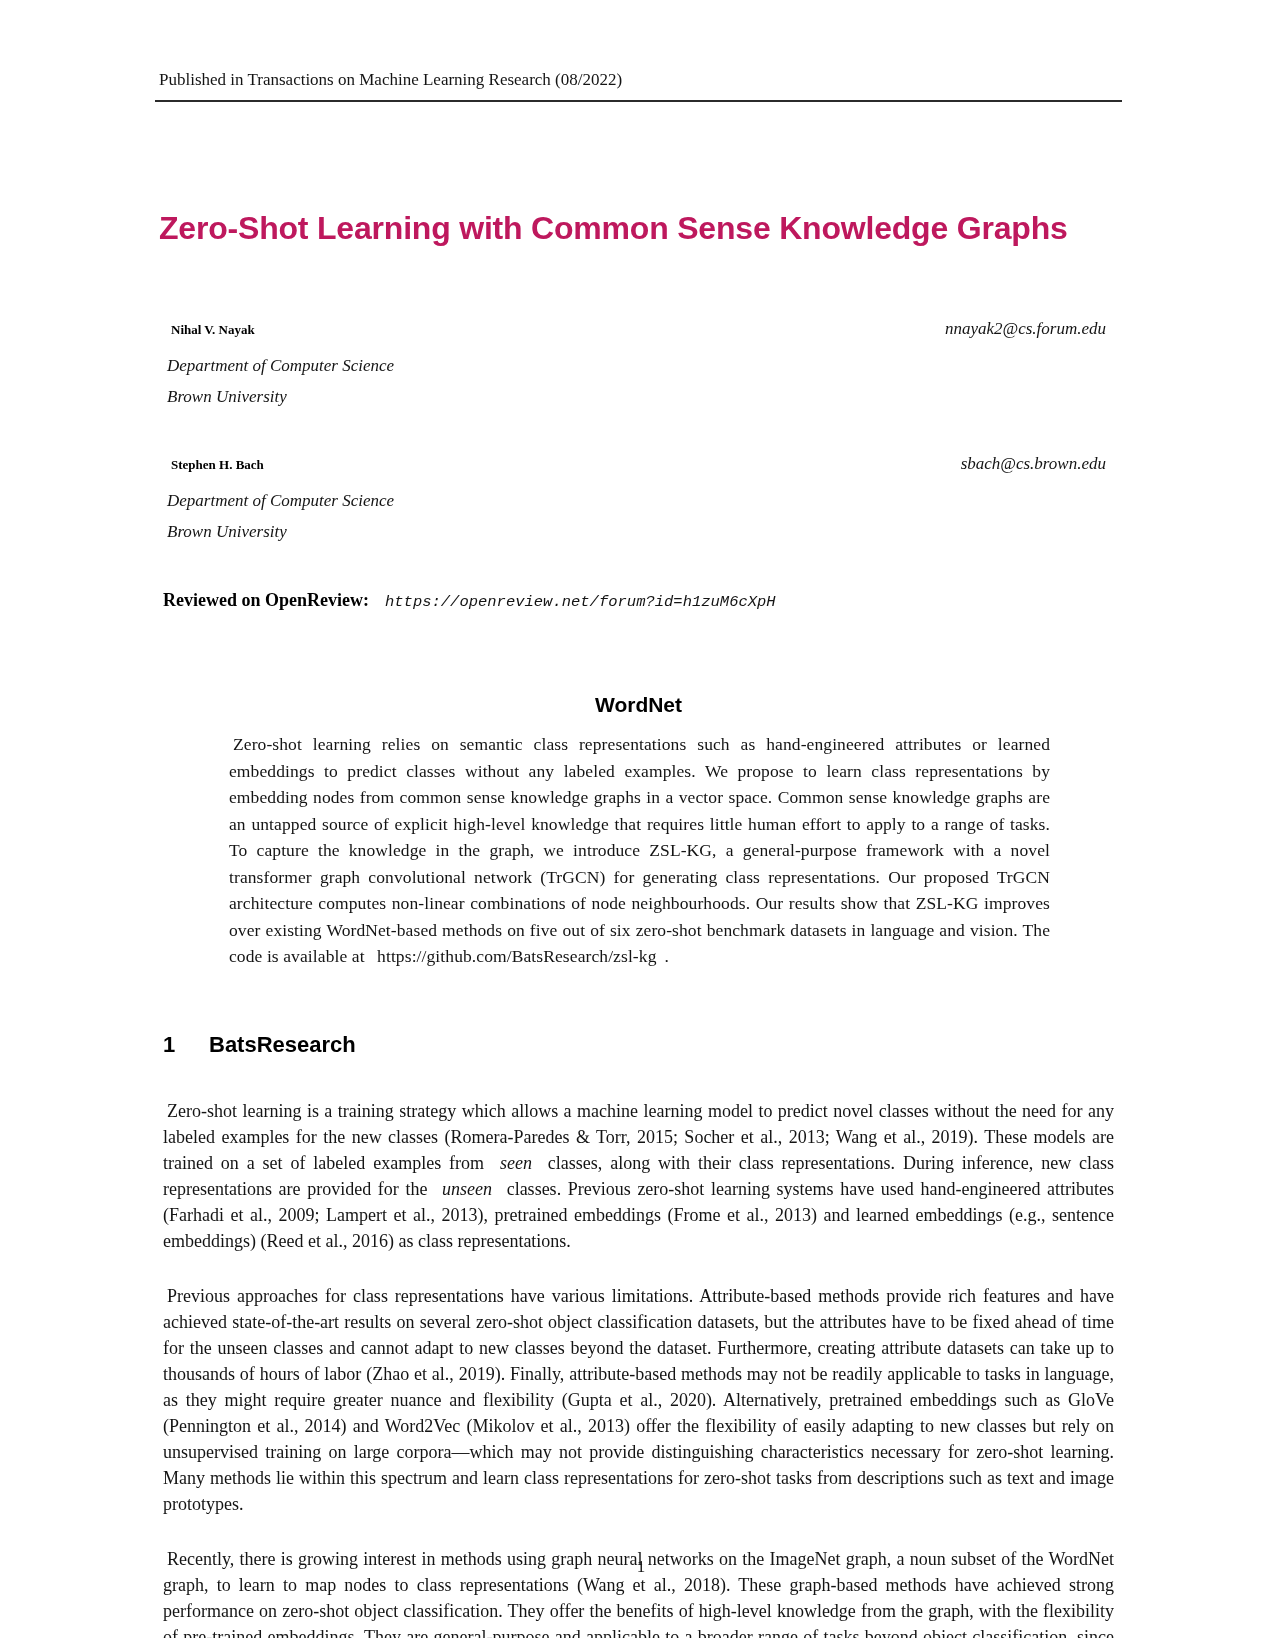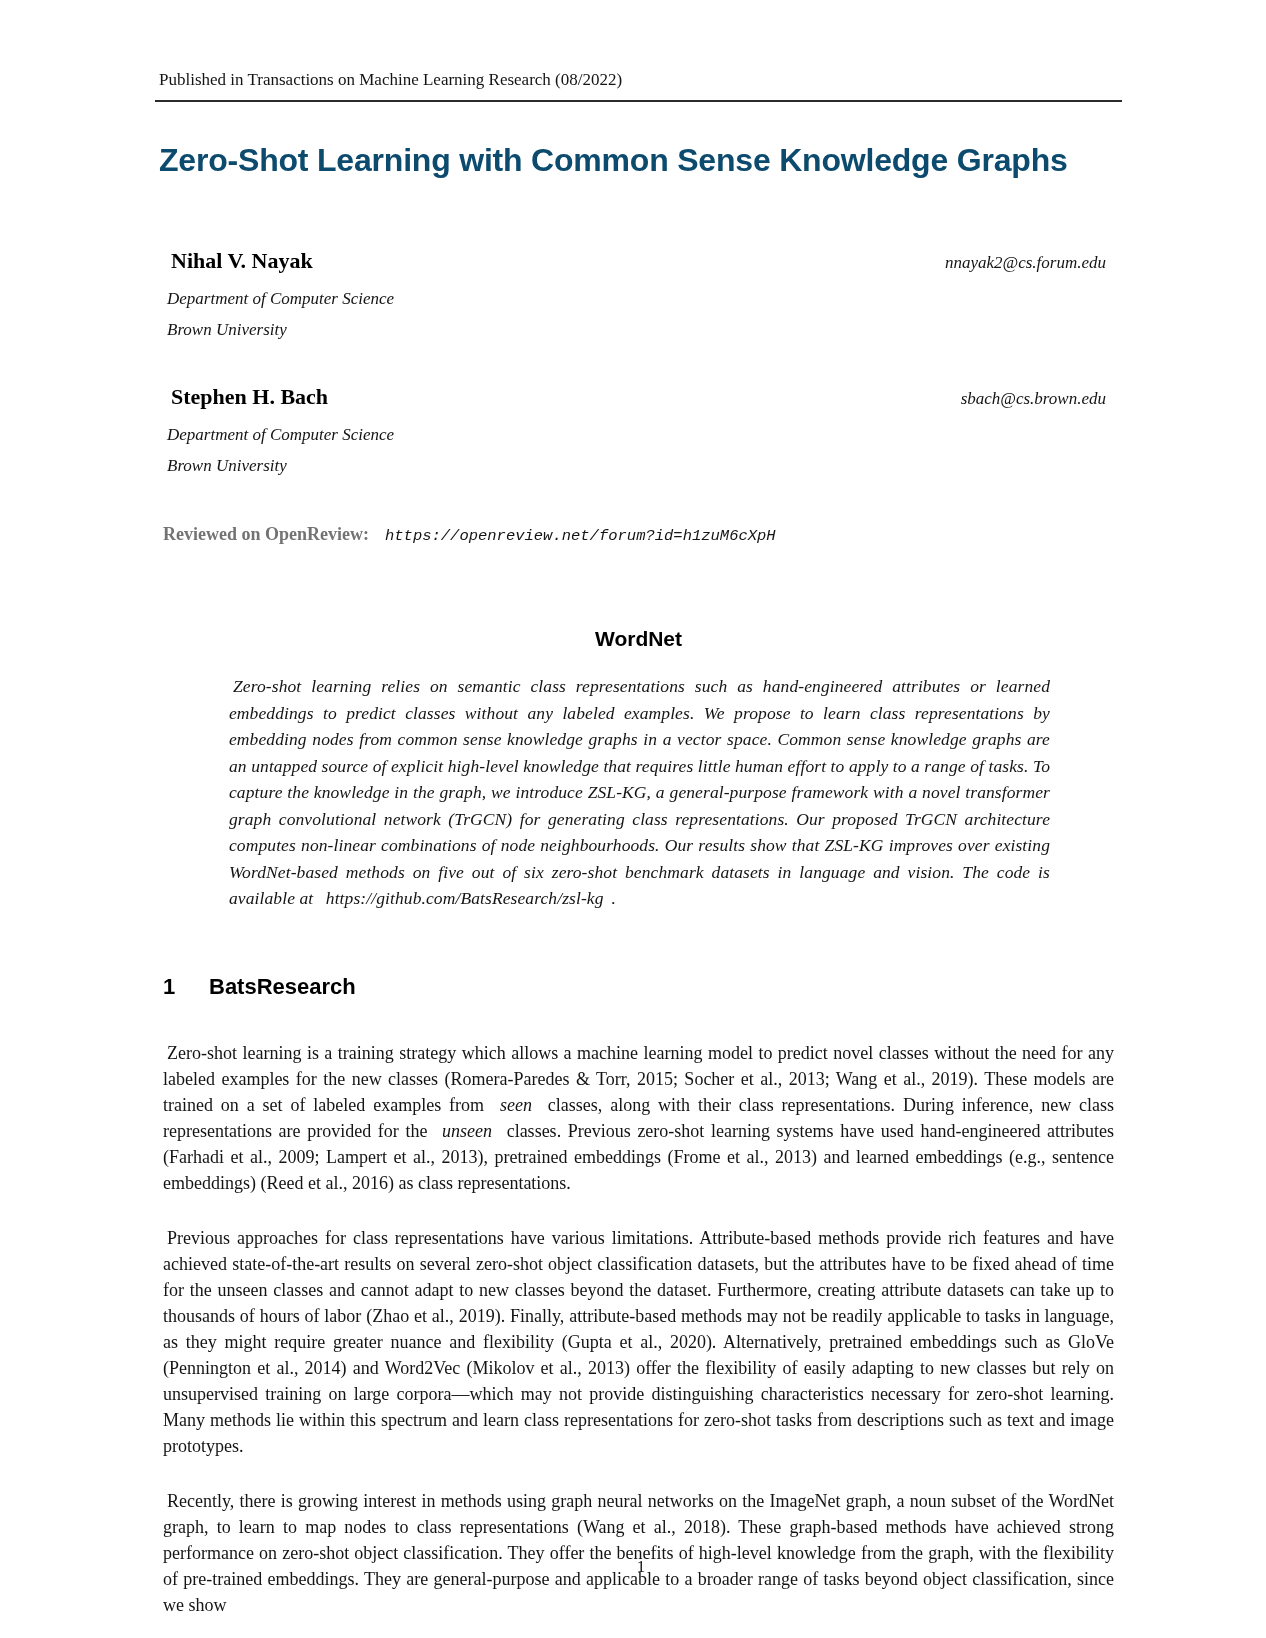--- a/index.html
+++ b/index.html
@@ -23,64 +23,63 @@
     margin-top: 54px;
     font-size: 17px;
     line-height: 20px;
   }
   .header-rule {
     border: none;
     border-top: 2px solid #2b2b2b;
     margin-top: 6px;
   }
   .title {
-    margin-top: 28px;
+    margin-top: 96px;
     font-family: "Liberation Sans", sans-serif;
     font-weight: 700;
     font-size: 32px;
     letter-spacing: -0.2px;
     white-space: nowrap;
-    color: #0c4a6e;
+    color: #be185d;
   }
   .author-list { margin-top: 50px; }
   .author-block + .author-block { margin-top: 24px; }
   .author-row {
     display: flex;
     justify-content: space-between;
     align-items: baseline;
     line-height: 24px;
   }
-  .author-name { font-weight: 700; font-size: 22px; color: #000; }
+  .author-name { font-weight: 700; font-size: 13px; color: #000; }
   .author-email { font-style: italic; font-size: 17px; }
   .author-affil { font-style: italic; font-size: 17px; line-height: 23px; }
   .review-line { margin-top: 30px; font-size: 18px; line-height: 22px; }
-  .review-label { font-weight: 700; color: #737373; }
+  .review-label { font-weight: 700; color: #000000; }
   .review-url {
     font-family: "Liberation Mono", monospace;
     font-style: italic;
     font-size: 15.5px;
     margin-left: 8px;
     color: #141414;
     text-decoration: none;
   }
   .abstract-heading {
     margin-top: 72px;
     text-align: center;
     font-family: "Liberation Sans", sans-serif;
     font-weight: 700;
     font-size: 21px;
     color: #000;
   }
   .abstract-text {
-    margin: 14px 68px 0 70px;
+    margin: 6px 68px 0 70px;
     font-size: 17.5px;
     line-height: 26.5px;
     letter-spacing: 0.1px;
     text-align: justify;
-    font-style: italic;
   }
   .section-heading {
     margin-top: 50px;
     font-family: "Liberation Sans", sans-serif;
     font-weight: 700;
     font-size: 22px;
     color: #000;
   }
   .section-number { display: inline-block; width: 46px; }
   .body-par {

